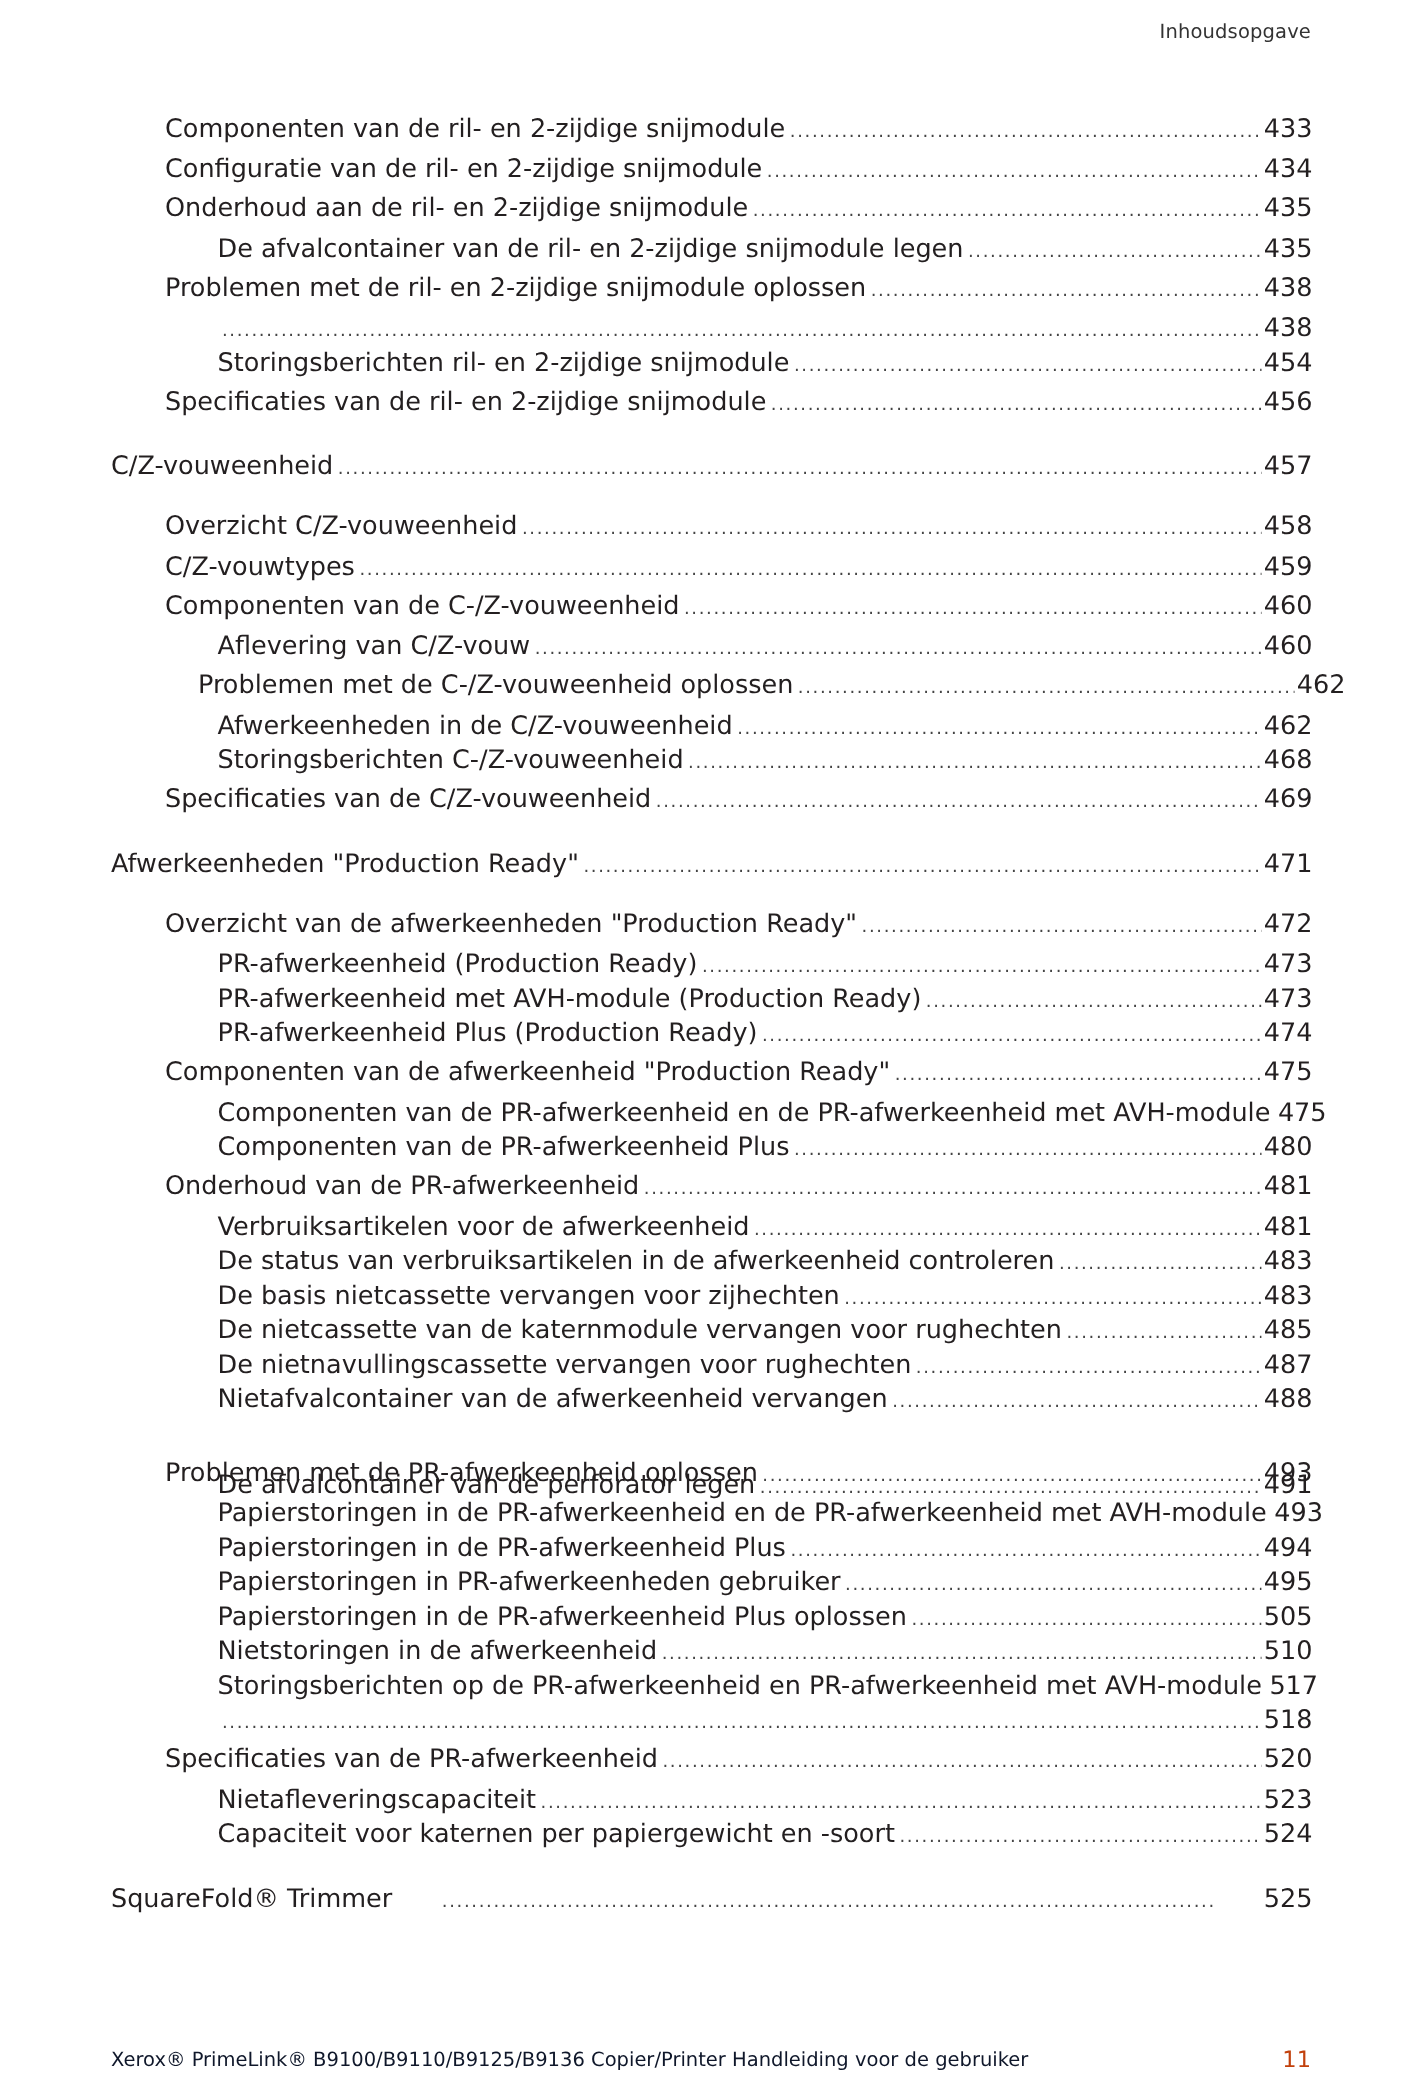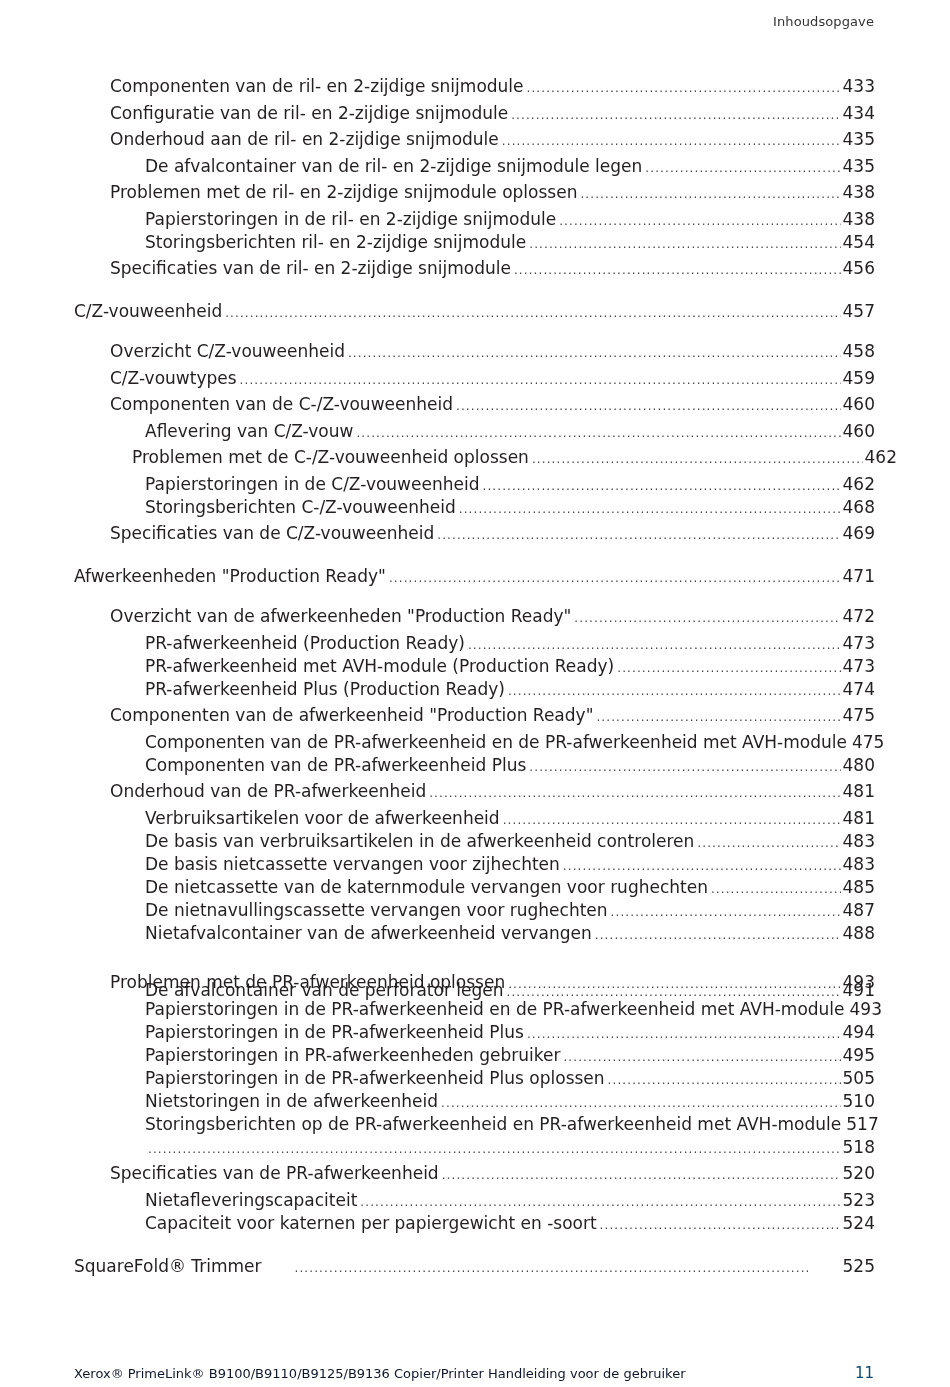--- a/index.html
+++ b/index.html
@@ -10,21 +10,21 @@
   .row { position: absolute; left: 0; height: 20px; display: flex; align-items: baseline;
          font-size: 17px; line-height: 20px; white-space: nowrap; }
   .row .title { flex: 0 0 auto; }
   .row .dots { flex: 1 1 auto; overflow: hidden; margin: 0 2px 0 3px; color: #444; letter-spacing: 1.1px; font-size: 12px; }
   .row .dots::before { content: "........................................................................................................................................................................................................................................"; }
   .row .page { flex: 0 0 auto; }
   .l1 { left: 74px; width: 801px; }
   .l2 { left: 110px; width: 765px; }
   .l3 { left: 145px; width: 730px; }
   .footer { position: absolute; top: 1366px; left: 74px; font-size: 13px; color: #0f172a; }
-  .footer-page { position: absolute; top: 1364px; right: 76px; font-size: 15px; color: #0c4a6e; }
+  .footer-page { position: absolute; top: 1364px; right: 76px; font-size: 15px; color: #c2410c; }
 </style>
 </head>
 <body>
 
 <div class="header">Inhoudsopgave</div>
 
 <div class="toc" id="toc">
     <div class="row l2" style="top: 76px;">
       <span class="title">Componenten van de ril- en 2-zijdige snijmodule</span>
       <span class="dots"></span>
@@ -44,21 +44,20 @@
       <span class="title">De afvalcontainer van de ril- en 2-zijdige snijmodule legen</span>
       <span class="dots"></span>
       <span class="page">435</span>
     </div>
     <div class="row l2" style="top: 182px;">
       <span class="title">Problemen met de ril- en 2-zijdige snijmodule oplossen</span>
       <span class="dots"></span>
       <span class="page">438</span>
     </div>
     <div class="row l3" style="top: 208.5px;">
-      <span class="title">Papierstoringen in de ril- en 2-zijdige snijmodule</span>
       <span class="dots"></span>
       <span class="page">438</span>
     </div>
     <div class="row l3" style="top: 231.5px;">
       <span class="title">Storingsberichten ril- en 2-zijdige snijmodule</span>
       <span class="dots"></span>
       <span class="page">454</span>
     </div>
     <div class="row l2" style="top: 258px;">
       <span class="title">Specificaties van de ril- en 2-zijdige snijmodule</span>
@@ -89,21 +88,21 @@
       <span class="title">Aflevering van C/Z-vouw</span>
       <span class="dots"></span>
       <span class="page">460</span>
     </div>
     <div class="row l2" style="top: 447px; margin-left: 22px;">
       <span class="title">Problemen met de C-/Z-vouweenheid oplossen</span>
       <span class="dots"></span>
       <span class="page">462</span>
     </div>
     <div class="row l3" style="top: 473.5px;">
-      <span class="title">Papierstoringen in de C/Z-vouweenheid</span>
+      <span class="title">Afwerkeenheden in de C/Z-vouweenheid</span>
       <span class="dots"></span>
       <span class="page">462</span>
     </div>
     <div class="row l3" style="top: 496.5px;">
       <span class="title">Storingsberichten C-/Z-vouweenheid</span>
       <span class="dots"></span>
       <span class="page">468</span>
     </div>
     <div class="row l2" style="top: 523px;">
       <span class="title">Specificaties van de C/Z-vouweenheid</span>
@@ -154,21 +153,21 @@
       <span class="title">Onderhoud van de PR-afwerkeenheid</span>
       <span class="dots"></span>
       <span class="page">481</span>
     </div>
     <div class="row l3" style="top: 807.5px;">
       <span class="title">Verbruiksartikelen voor de afwerkeenheid</span>
       <span class="dots"></span>
       <span class="page">481</span>
     </div>
     <div class="row l3" style="top: 830.5px;">
-      <span class="title">De basis van verbruiksartikelen in de afwerkeenheid controleren</span>
+      <span class="title">De status van verbruiksartikelen in de afwerkeenheid controleren</span>
       <span class="dots"></span>
       <span class="page">483</span>
     </div>
     <div class="row l3" style="top: 853.5px;">
       <span class="title">De basis nietcassette vervangen voor zijhechten</span>
       <span class="dots"></span>
       <span class="page">483</span>
     </div>
     <div class="row l3" style="top: 876.5px;">
       <span class="title">De nietcassette van de katernmodule vervangen voor rughechten</span>

